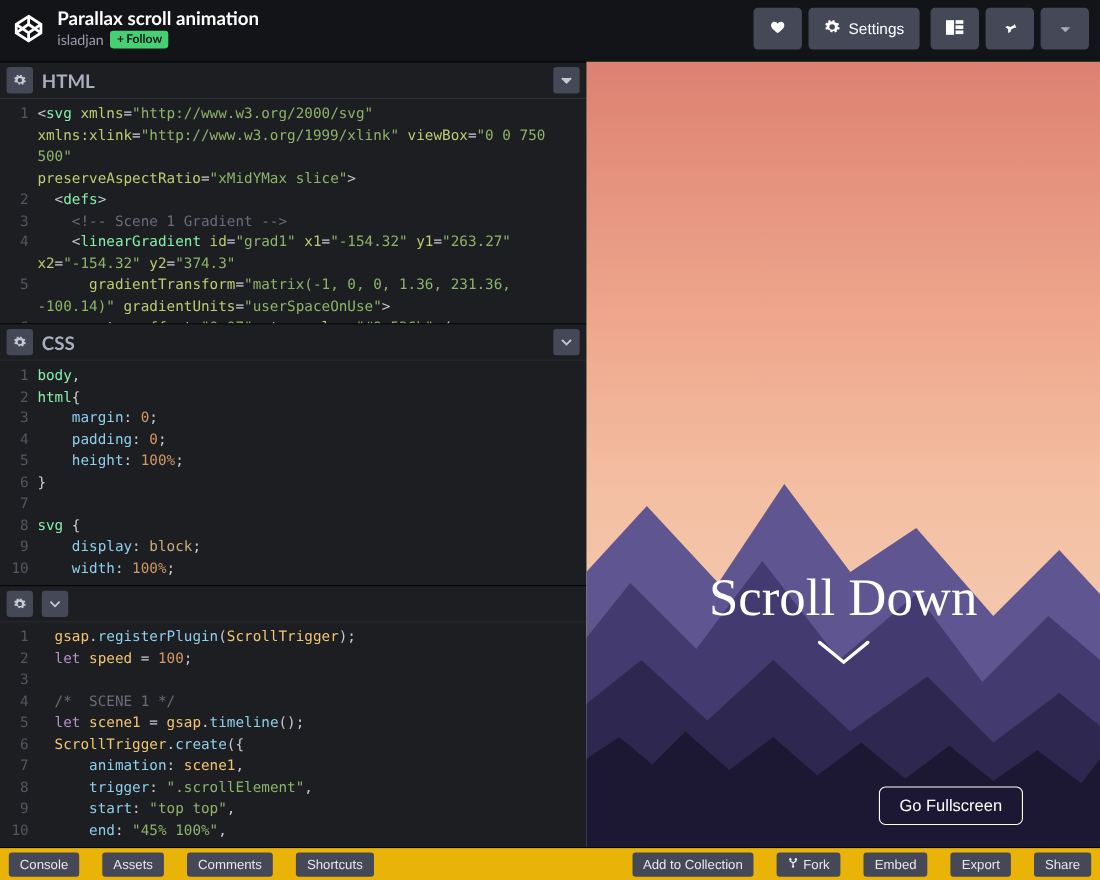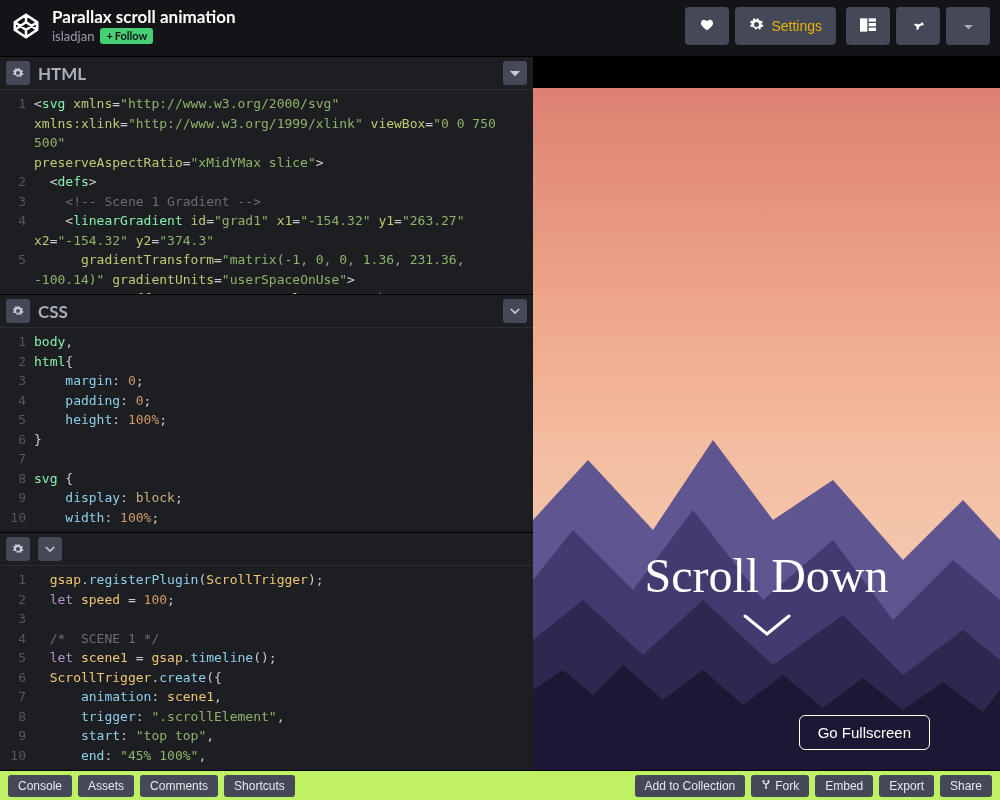--- a/index.html
+++ b/index.html
@@ -20,21 +20,21 @@
 .pen-title { color: #fff; font-size: 17px; font-weight: 700; }
 .byline { display: flex; align-items: center; gap: 6px; }
 .author { color: #9b9dad; font-size: 13px; }
 .follow-btn {
   background: #47cf73; color: #131417; font-size: 11px;
   padding: 2px 6px; border-radius: 3px; font-weight: 700; cursor: pointer;
   display: flex; align-items: center; gap: 2px;
 }
 .spacer { flex: 1; }
 .hdr-btn {
-  background: #444857; color: #eab308; border: none; border-radius: 4px;
+  background: #444857; color: #ffffff; border: none; border-radius: 4px;
   padding: 9px 14px; font-size: 14px; display: flex; align-items: center; gap: 7px;
   cursor: pointer; height: 38px;
 }
 .hdr-btn.icon-only { padding: 9px 14px; width: 44px; justify-content: center; }
 .hdr-group { display: flex; gap: 6px; }
 
 
 .main { flex: 1; display: flex; background: #000; min-height: 0; }
 .editors { width: 533px; display: flex; flex-direction: column; background: #1d1e22; }
 .editor { flex: 1; display: flex; flex-direction: column; border-top: 1px solid #000; min-height: 0; }
@@ -69,43 +69,43 @@
 .c-str2 { color: #c8ae7f; }
 .c-kw { color: #b492c9; }
 .c-num { color: #d19a66; }
 .c-prop { color: #8ed0eb; }
 .c-fn { color: #8ed0eb; }
 .c-var { color: #f0c674; }
 .c-cmt { color: #6a6c77; margin-top: 12px; }
 .c-punc { color: #cccccc; }
 
 
-.preview { flex: 1; position: relative; background: #14532d; overflow: hidden; margin-top: 32px; }
+.preview { flex: 1; position: relative; background: #14532d; overflow: hidden; }
 .sky { position: absolute; inset: 0; background: linear-gradient(#dd8172 0%, #efa98e 35%, #f4bfa3 55%, #f3c9af 75%); }
 .mtn { position: absolute; left: 0; right: 0; bottom: 0; }
 .scroll-text {
   position: absolute; left: 50%; top: 460px; transform: translateX(-50%);
   color: #fff; font-size: 48px; font-family: Georgia, 'Times New Roman', serif;
   text-align: center; white-space: nowrap;
 }
 .scroll-arrow {
   position: absolute; left: 50%; top: 522px; transform: translateX(-50%);
 }
 .preview-btn {
   position: absolute; bottom: 20px;
   padding: 8px 18px; border: 1.5px solid #fff; border-radius: 6px;
   background: transparent; color: #fff; font-size: 15px; cursor: pointer;
 }
 .btn-left { left: 70px; }
 .btn-right { right: 70px; }
 
 
 .footer {
-  display: flex; align-items: center; gap: 6px;
-  background: #bef264; padding: 5px 8px; height: 30px; border-top: 1px solid #000;
+  display: flex; align-items: center; gap: 21px;
+  background: #eab308; padding: 5px 8px; height: 30px; border-top: 1px solid #000;
 }
 .foot-btn {
   background: #444857; color: #e7e8ec; border: none; border-radius: 3px;
   padding: 4px 10px; font-size: 12px; cursor: pointer; display: flex; align-items: center; gap: 4px;
 }
 </style>
 </head>
 <body>
 
 <div class="app">

